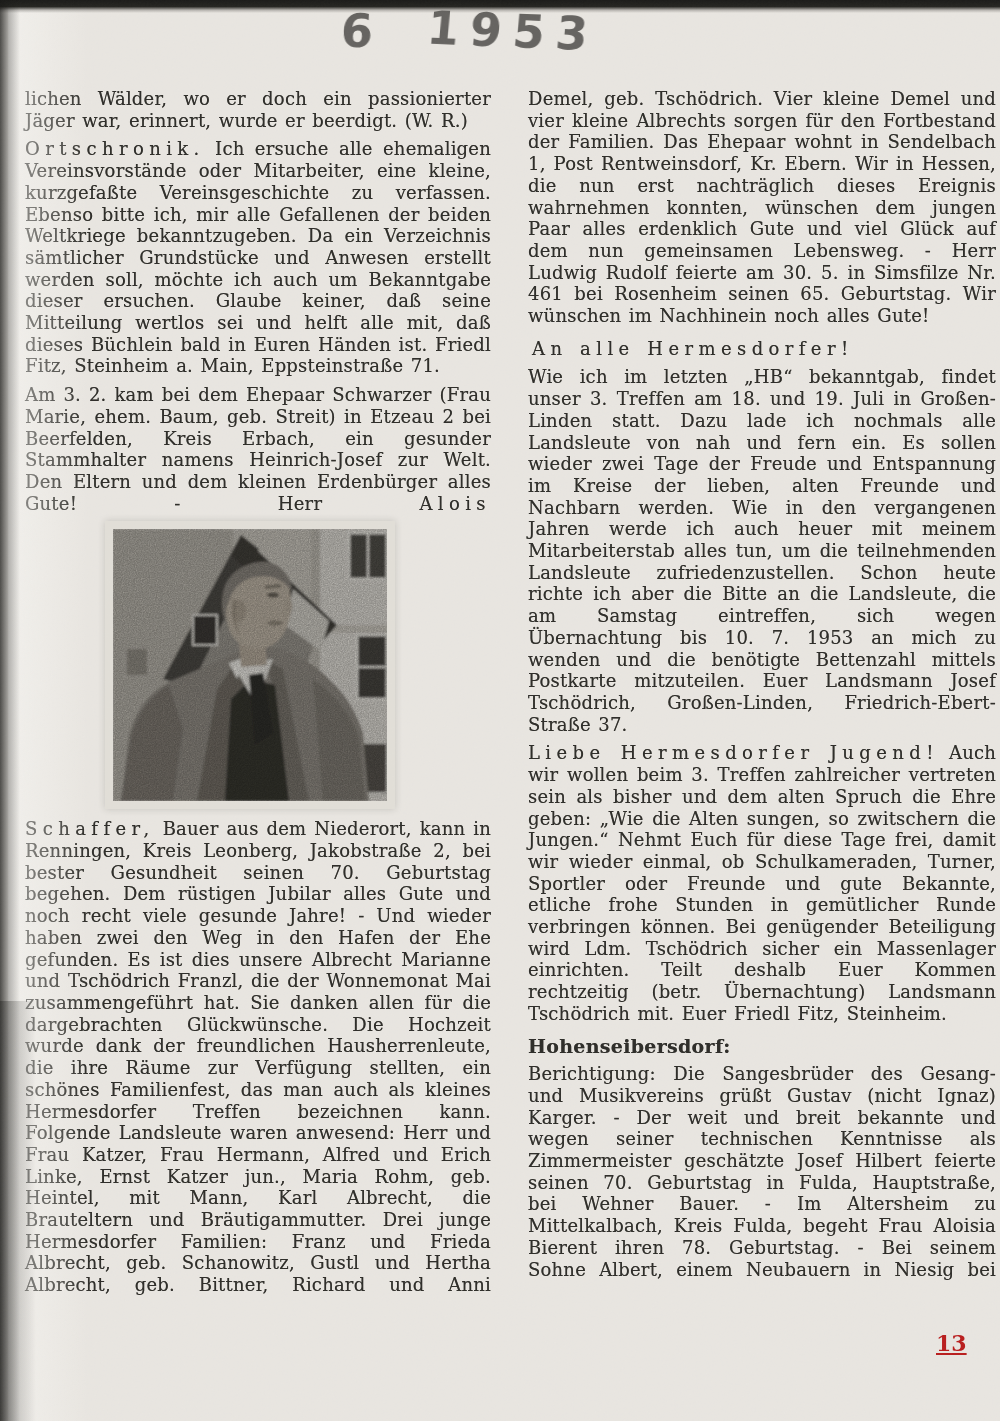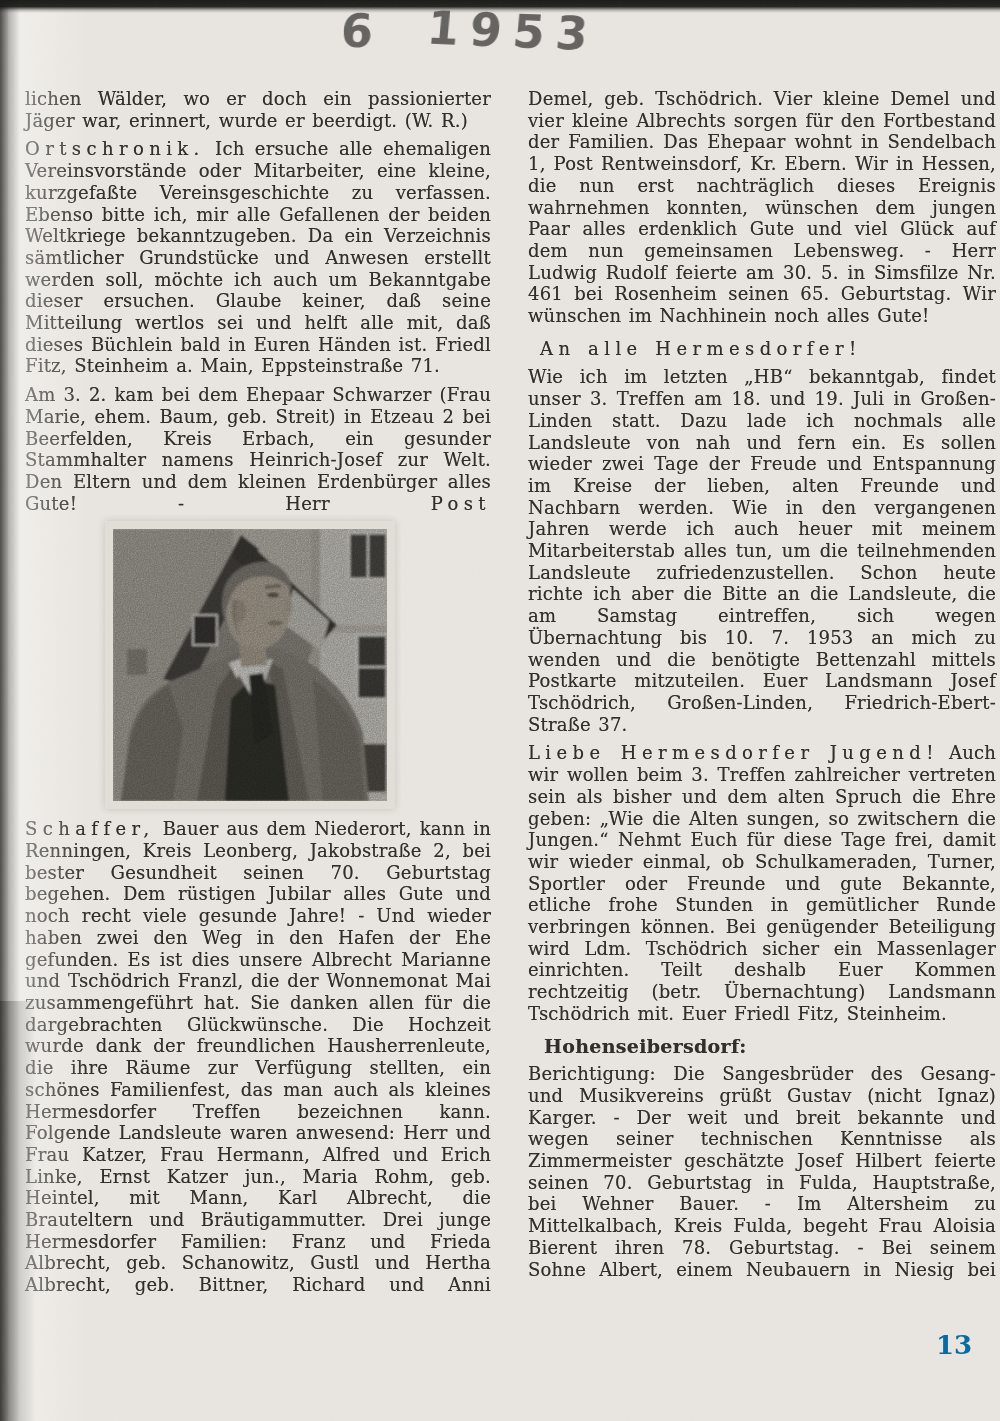--- a/index.html
+++ b/index.html
@@ -45,56 +45,56 @@
     text-align:justify;word-spacing:1.6px;letter-spacing:.2px;
     text-shadow:0 0 .5px rgba(44,43,39,.55);
   }
   .col-left{left:25px;width:466px;}
   .col-right{left:528px;width:468px;}
   .col p{margin:0 0 7px 0;}
   .col p.cont{text-align-last:justify;}
   .spaced{letter-spacing:.30em;}
   h3.head-spaced{
     font-size:18px;font-weight:normal;letter-spacing:.30em;
-    margin:11px 0 7px 12px;text-align:left;
+    margin:11px 0 7px 4px;text-align:left;
   }
   h3.head-bold{
     font-size:19px;font-weight:bold;letter-spacing:.3px;
-    margin:11px 0 6px 16px;text-align:left;
+    margin:11px 0 6px 0;text-align:left;
   }
   
   .photo-fig{
     margin:5px 0 9px 80px;width:274px;padding:8px;
     background:#e2dfd8;
     box-shadow:0 0 7px rgba(40,38,34,.18);
   }
   .photo-fig svg{display:block;}
   
   .page-num{
     position:absolute;left:936px;top:1330px;z-index:2;
-    font-size:26px;font-weight:bold;color:#0369a1;
+    font-size:22px;font-weight:bold;color:#b91c1c;text-decoration:underline;
   }
 </style>
 </head>
 <body>
 
 <div class="top-edge"></div>
 <div class="left-bleach"></div>
 <div class="left-edge"></div>
 <div class="corner-shadow"></div>
 
 <div class="stamp">
   <span class="issue">6</span><span class="year">1953</span>
 </div>
 
 <div class="col col-left">
   <div id="left-top">
       <p class="para"><span>lichen Wälder, wo er doch ein passionierter Jäger war, erinnert, wurde er beerdigt. (W. R.)</span></p>
       <p class="para"><span class="spaced">Ortschronik.</span><span> Ich ersuche alle ehemaligen Vereinsvorstände oder Mitarbeiter, eine kleine, kurzgefaßte Vereinsgeschichte zu verfassen. Ebenso bitte ich, mir alle Gefallenen der beiden Weltkriege bekanntzugeben. Da ein Verzeichnis sämtlicher Grundstücke und Anwesen erstellt werden soll, möchte ich auch um Bekanntgabe dieser ersuchen. Glaube keiner, daß seine Mitteilung wertlos sei und helft alle mit, daß dieses Büchlein bald in Euren Händen ist. Friedl Fitz, Steinheim a. Main, Eppsteinstraße 71.</span></p>
-      <p class="para cont"><span>Am 3. 2. kam bei dem Ehepaar Schwarzer (Frau Marie, ehem. Baum, geb. Streit) in Etzeau 2 bei Beerfelden, Kreis Erbach, ein gesunder Stammhalter namens Heinrich-Josef zur Welt. Den Eltern und dem kleinen Erdenbürger alles Gute! - Herr </span><span class="spaced">Post</span></p>
+      <p class="para cont"><span>Am 3. 2. kam bei dem Ehepaar Schwarzer (Frau Marie, ehem. Baum, geb. Streit) in Etzeau 2 bei Beerfelden, Kreis Erbach, ein gesunder Stammhalter namens Heinrich-Josef zur Welt. Den Eltern und dem kleinen Erdenbürger alles Gute! - Herr </span><span class="spaced">Alois</span></p>
     </div>
 
   <figure class="photo-fig" aria-label="Älterer Mann im Anzug mit Krawatte vor Fachwerkhäusern">
     <svg width="274" height="272" viewBox="0 0 274 272" xmlns="http://www.w3.org/2000/svg">
       <defs>
         <filter id="soft">
             <feGaussianBlur stdDeviation="0.9"></feGaussianBlur>
           </filter>
         <filter id="grain">
           <feTurbulence type="fractalNoise" baseFrequency="0.85" numOctaves="2" result="n"></feTurbulence>

